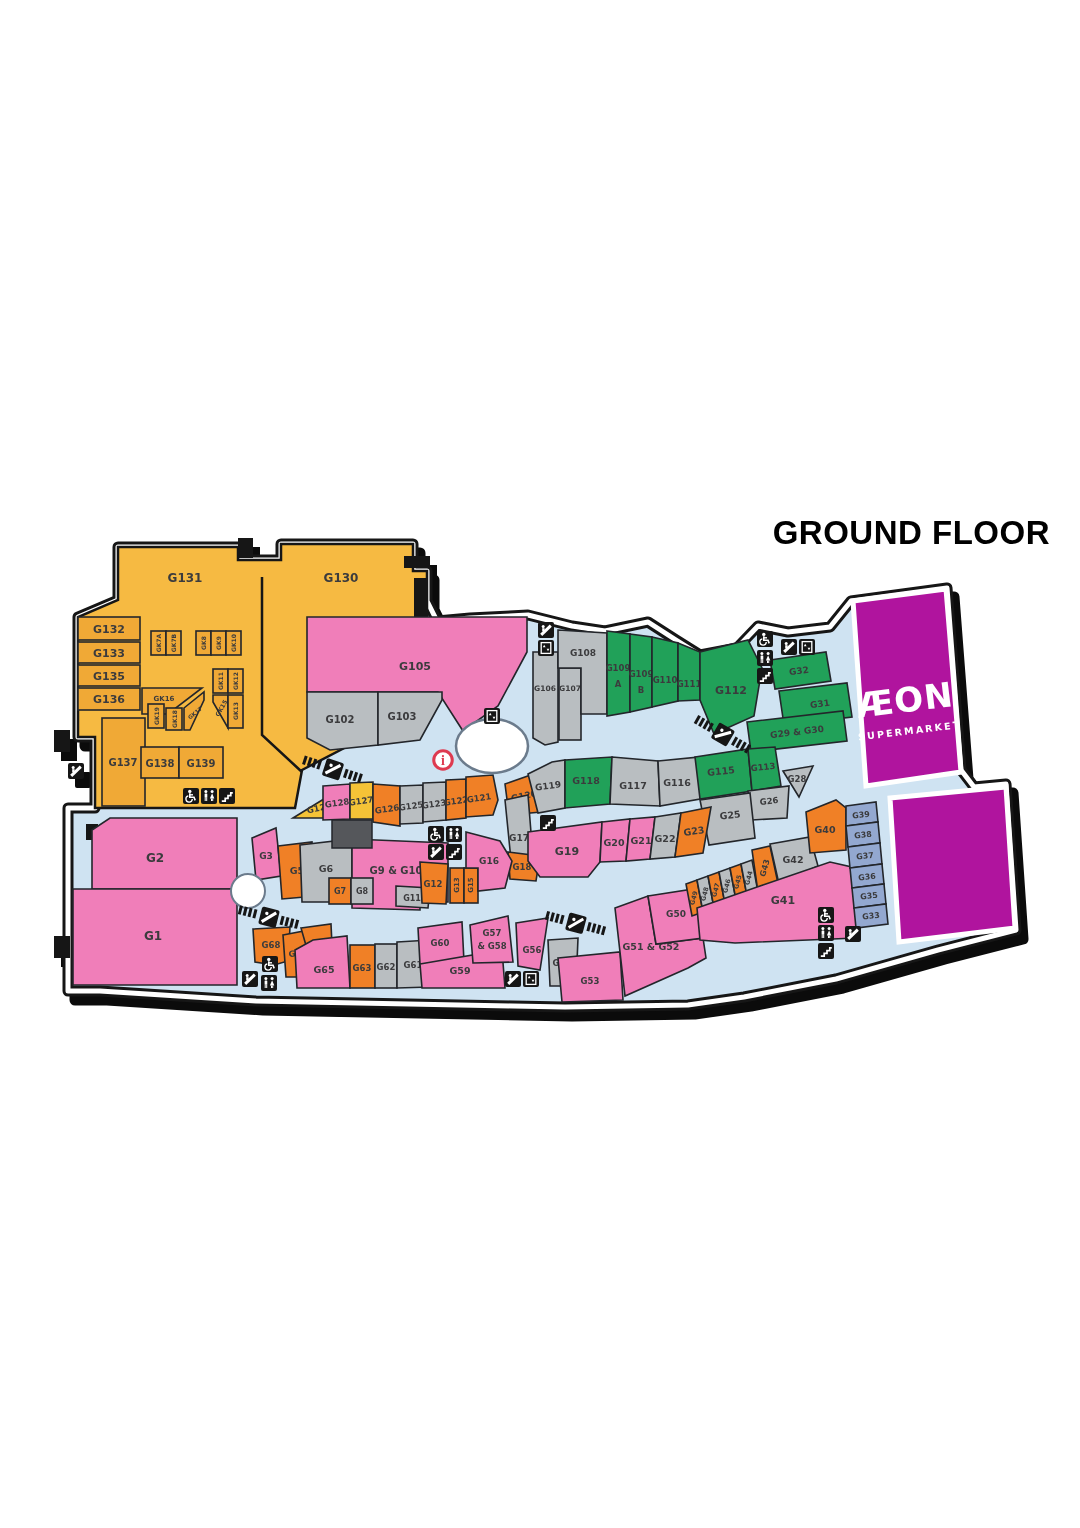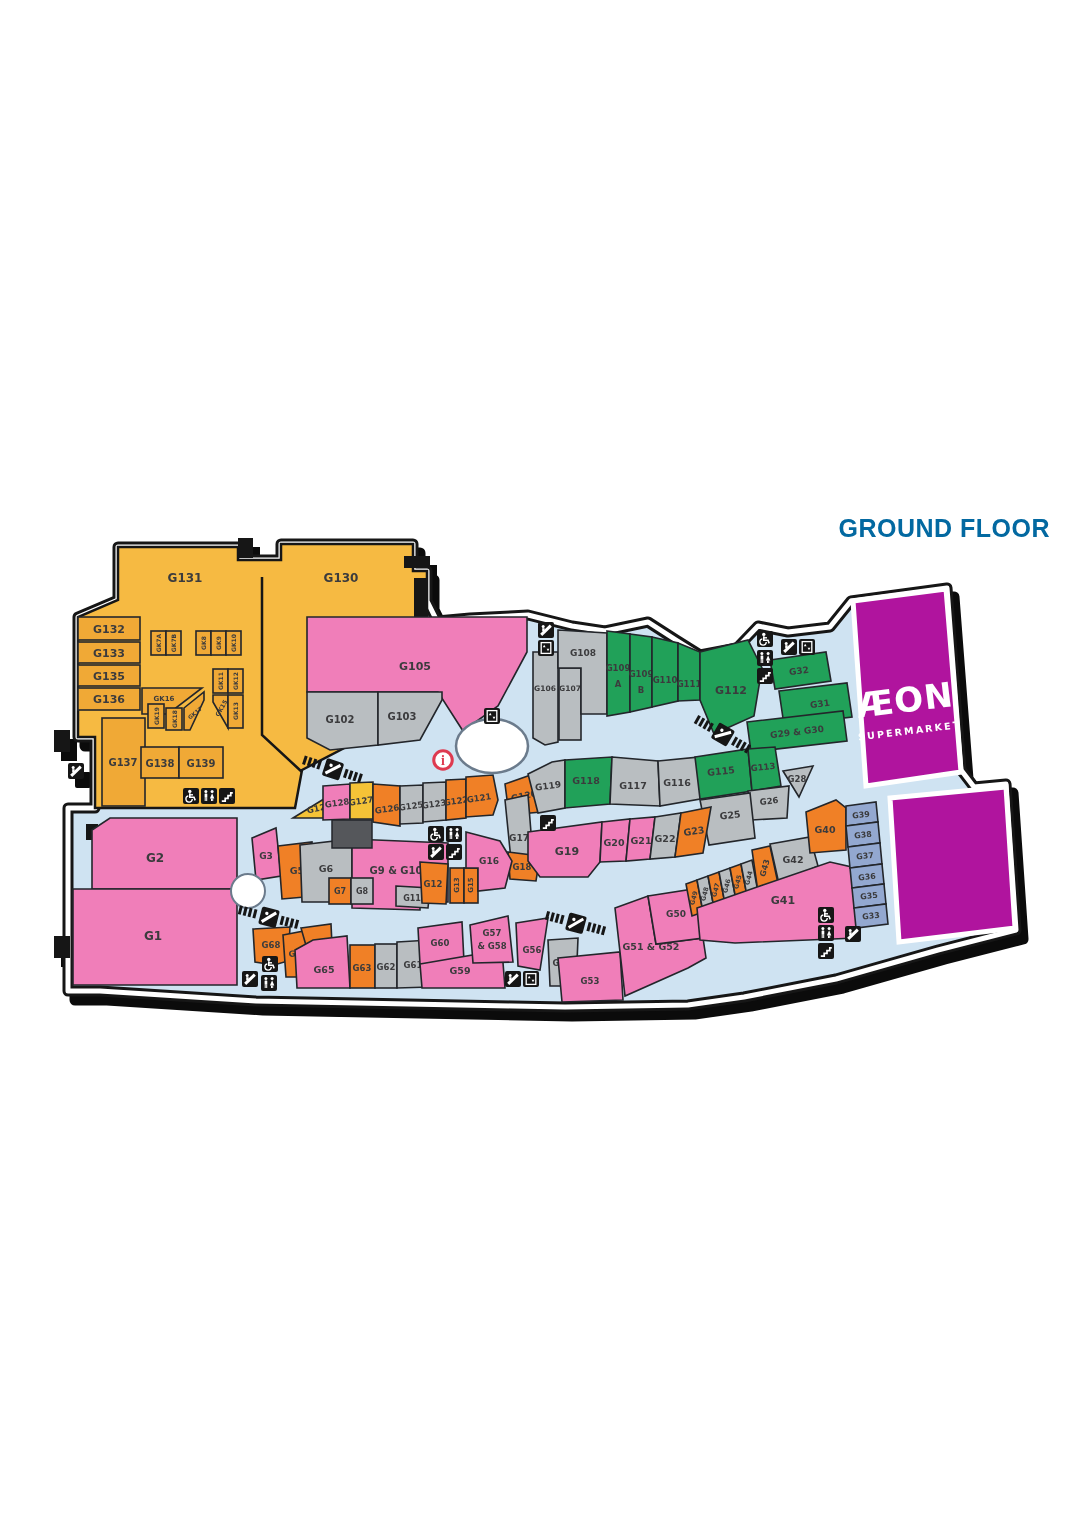--- a/index.html
+++ b/index.html
@@ -1,19 +1,19 @@
 <!DOCTYPE html>
 <html><head>
 <meta charset="utf-8">
 <style>
   html,body{margin:0;padding:0;background:#ffffff;}
   #stage{position:relative;width:1080px;height:1528px;background:#ffffff;overflow:hidden;
          font-family:"Liberation Sans","DejaVu Sans",sans-serif;}
   #floor-title{position:absolute;top:514px;left:690px;width:360px;text-align:right;
-         font-size:25px;font-weight:800;letter-spacing:.5px;color:#0369a1;}
+         font-size:33px;font-weight:800;letter-spacing:.5px;color:#000000;}
   svg{position:absolute;top:0;left:0;}
   .ushape{stroke:#23262b;stroke-width:1.6;}
   .ulabel{font-family:"DejaVu Sans","Liberation Sans",sans-serif;font-weight:bold;fill:#3b3b3d;
           text-anchor:middle;dominant-baseline:central;}
   .aeon-name{font-family:"DejaVu Sans",sans-serif;font-weight:bold;fill:#ffffff;
           text-anchor:middle;dominant-baseline:central;letter-spacing:1px;}
   .aeon-sub{font-family:"DejaVu Sans",sans-serif;font-weight:bold;fill:#ffffff;
           text-anchor:middle;dominant-baseline:central;letter-spacing:2.2px;}
   #mapgroup{filter:drop-shadow(7px 9px 0 #0b0b0b);}
 </style>

